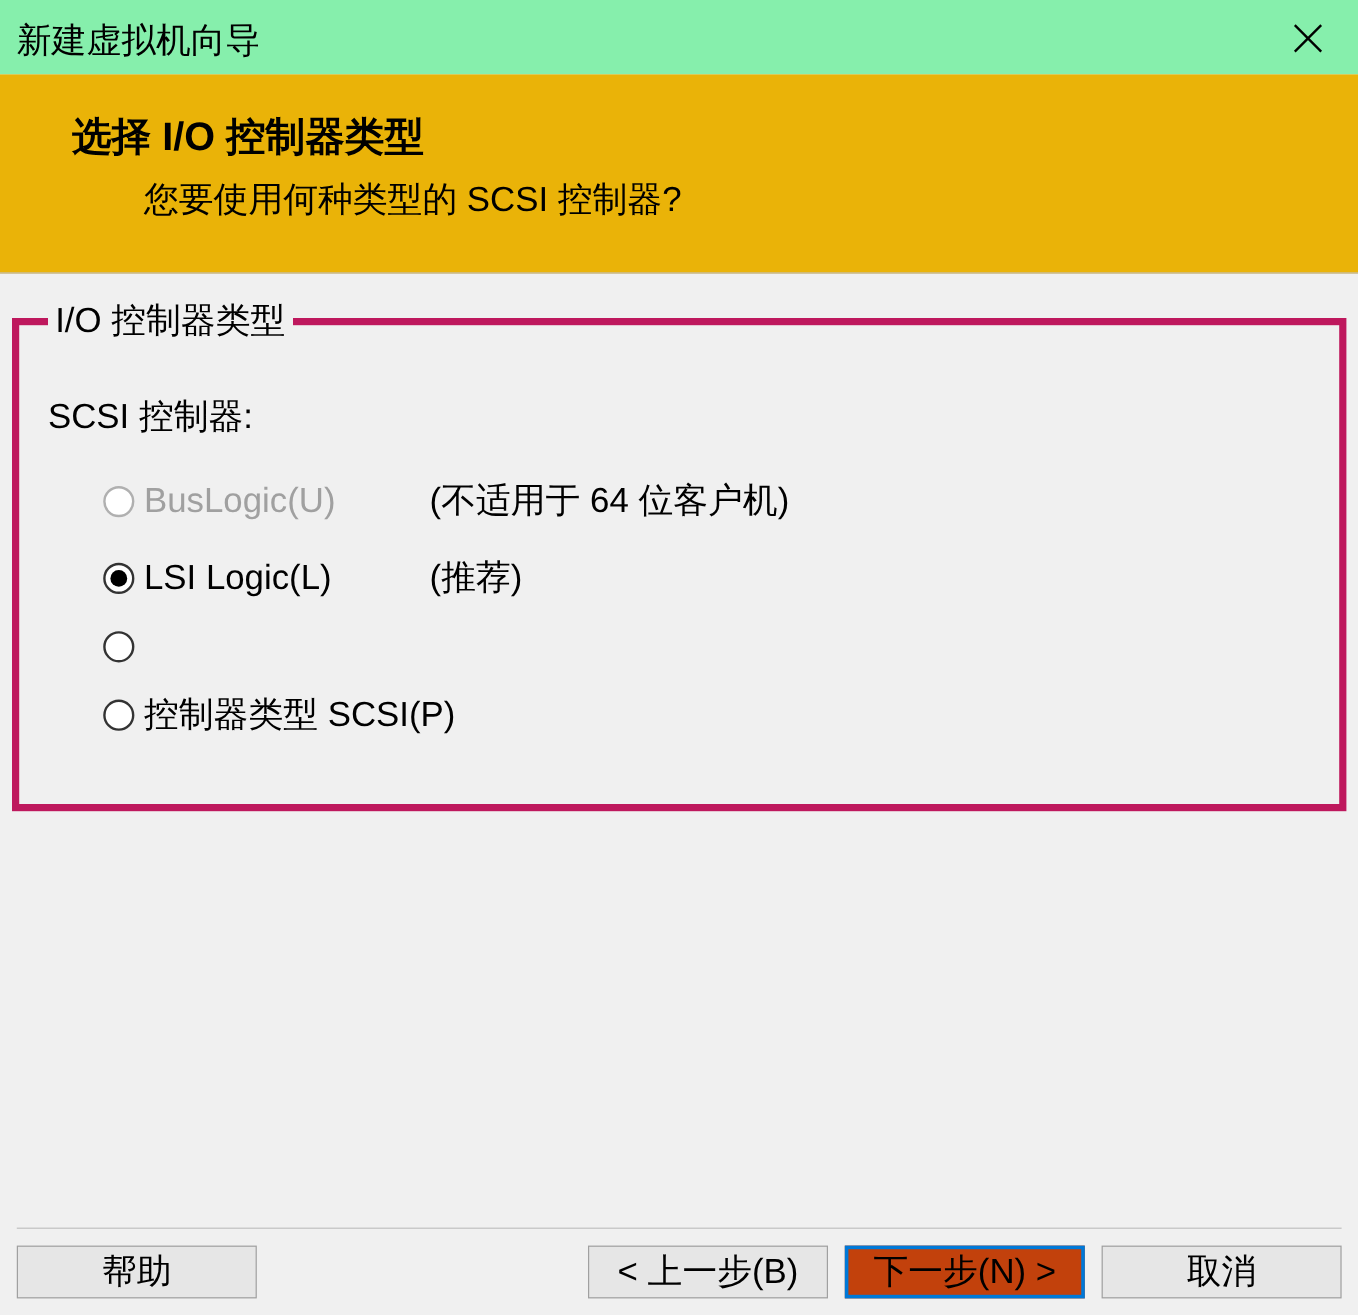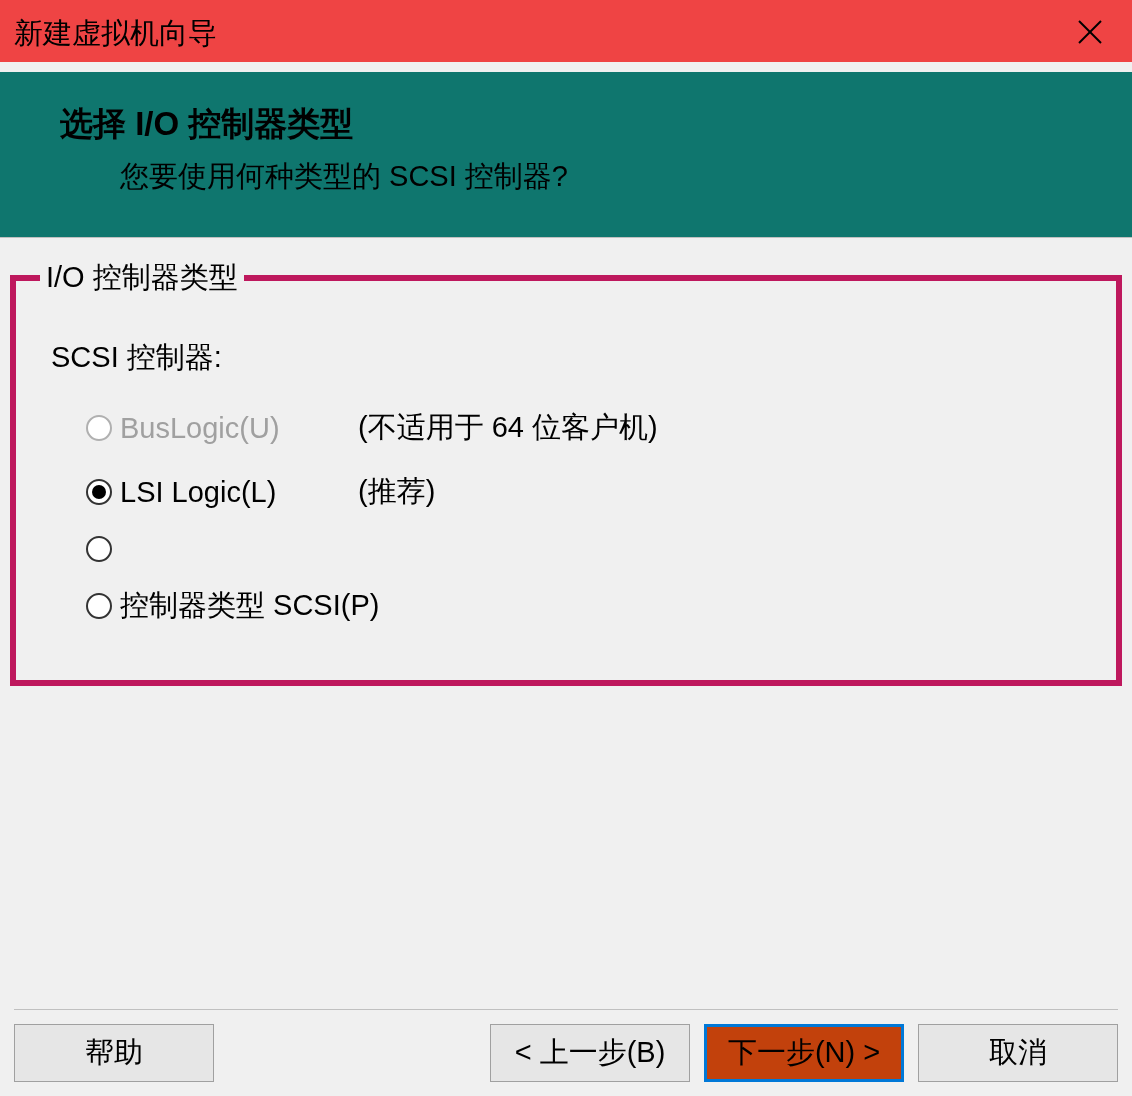--- a/index.html
+++ b/index.html
@@ -13,38 +13,37 @@
       width: 1132px;
       height: 1096px;
       overflow: hidden;
       position: relative;
     }
     .titlebar {
       display: flex;
       justify-content: space-between;
       align-items: center;
       padding: 14px 20px 8px 14px;
-      background: #ef4444;
+      background: #86efac;
     }
     .titlebar-title {
       font-size: 29px;
       color: #000;
     }
     .close-icon {
       font-size: 32px;
       cursor: pointer;
       color: #000;
       padding: 0 8px;
       line-height: 1;
     }
     .header-white {
-      background: #0f766e;
+      background: #eab308;
       padding: 30px 20px 40px 60px;
       border-bottom: 1px solid #c0c0c0;
-      margin-top: 10px;
     }
     .page-title {
       font-size: 33px;
       font-weight: bold;
       color: #000;
       margin-bottom: 10px;
     }
     .page-subtitle {
       font-size: 29px;
       color: #000;
@@ -60,21 +59,21 @@
     }
     fieldset.group legend {
       font-size: 29px;
       color: #000;
       padding: 0 6px;
       margin-left: 4px;
     }
     .controller-label {
       font-size: 29px;
       color: #000;
-      margin: 20px 0 30px 15px;
+      margin: 20px 0 30px 4px;
     }
     .radio-row {
       display: flex;
       align-items: center;
       margin: 24px 0 24px 50px;
       gap: 8px;
     }
     .radio-circle {
       width: 26px;
       height: 26px;
@@ -115,21 +114,21 @@
       bottom: 14px;
       left: 14px;
       right: 14px;
       display: flex;
       align-items: center;
       gap: 14px;
       border-top: 1px solid #c0c0c0;
       padding-top: 14px;
     }
     .btn {
-      height: 58px;
+      height: 44px;
       min-width: 200px;
       font-size: 29px;
       background: #e6e6e6;
       border: 1px solid #a0a0a0;
       color: #000;
       cursor: pointer;
       display: inline-flex;
       align-items: center;
       justify-content: center;
       padding: 0 18px;

